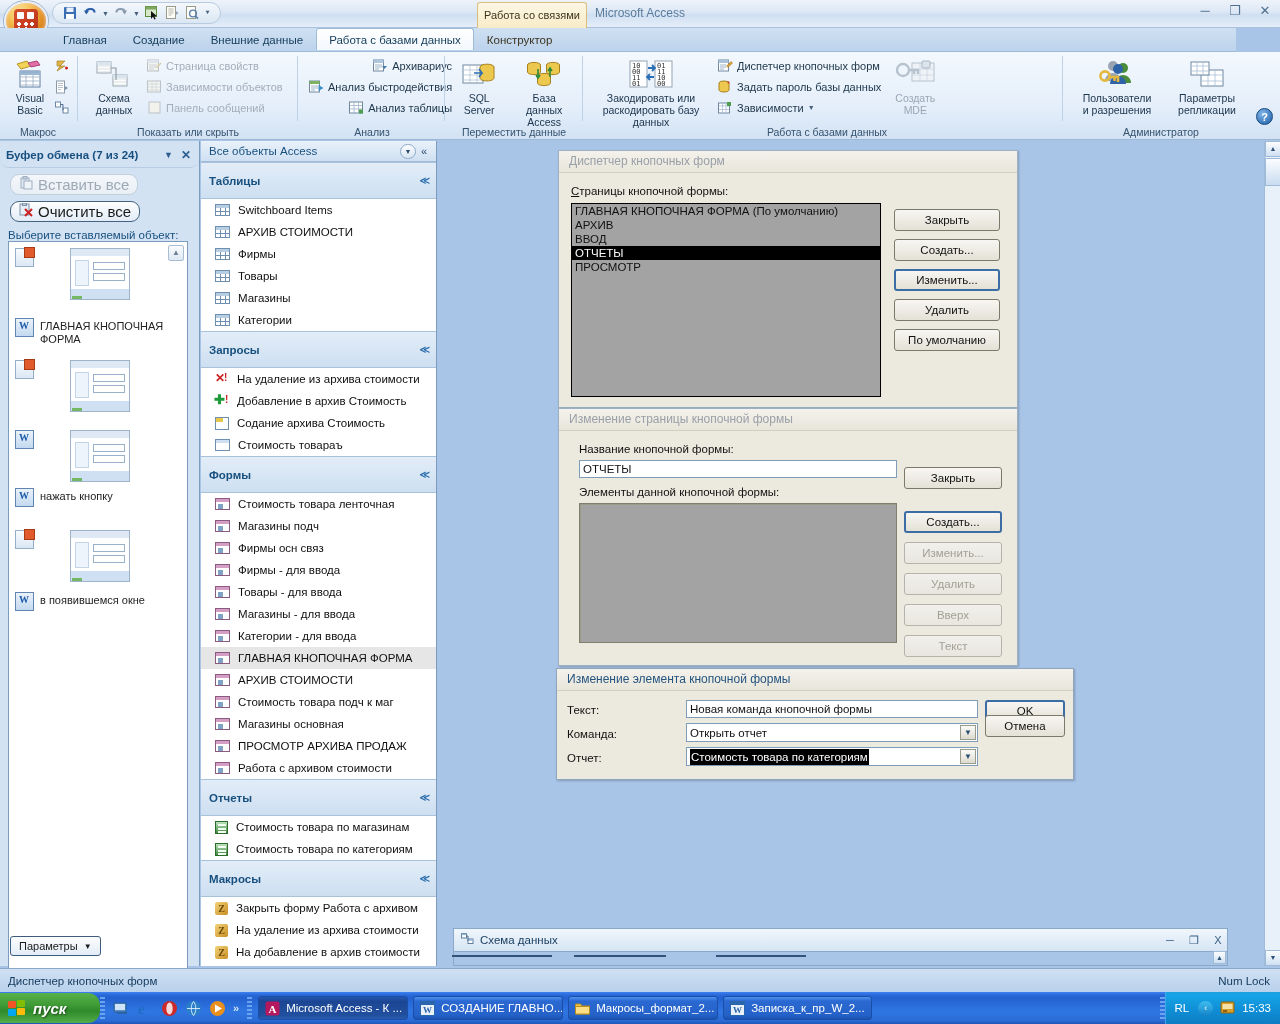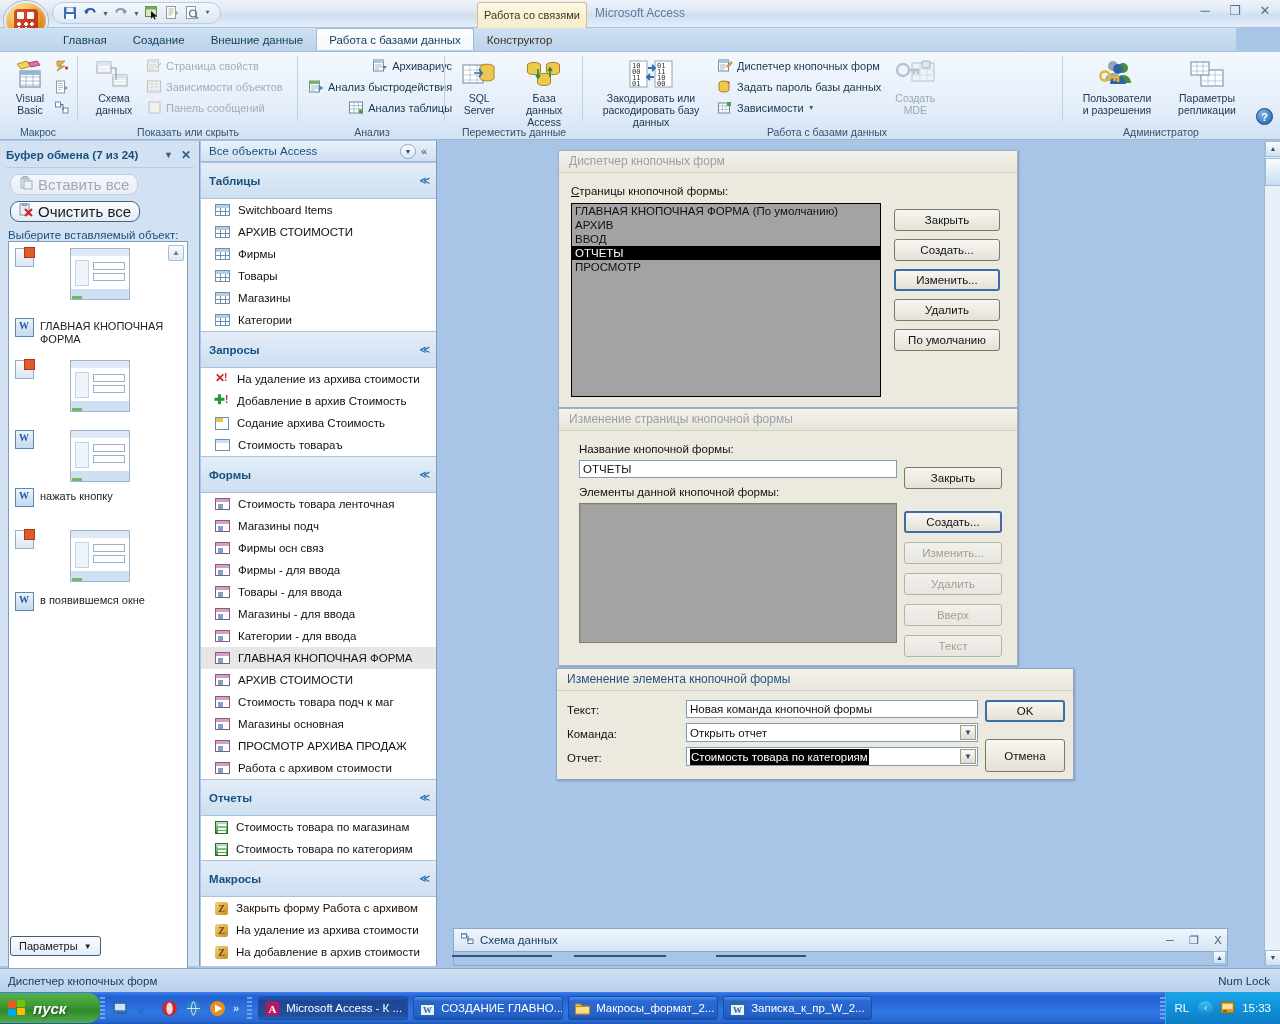--- a/index.html
+++ b/index.html
@@ -1019,21 +1019,21 @@
         <span>Отчет:</span>
       </div>
       <div class="combo" style="position:absolute; left:129px; top:56px; width:292px;">
         <span class="val sel">Стоимость товара по категориям</span>
         <span class="arr">▼</span>
       </div>
 
       <div class="btn" style="position:absolute; left:428px; top:9px; width:80px; height:22px; border:2px solid #3c6ea5;">
           <span>OK</span>
         </div>
-      <div class="btn" style="position:absolute; left:428px; top:48px; width:80px; height:33px;">
+      <div class="btn" style="position:absolute; left:428px; top:24px; width:80px; height:22px;">
           <span>Отмена</span>
         </div>
     </div>
   </div>
 
   <div class="schema">
     <div class="schema-title">
       <span>
         <svg width="13" height="12" viewBox="0 0 13 12">
             <rect x="0.5" y="0.5" width="5" height="4.5" fill="#fff" stroke="#5f7fa0"></rect>

